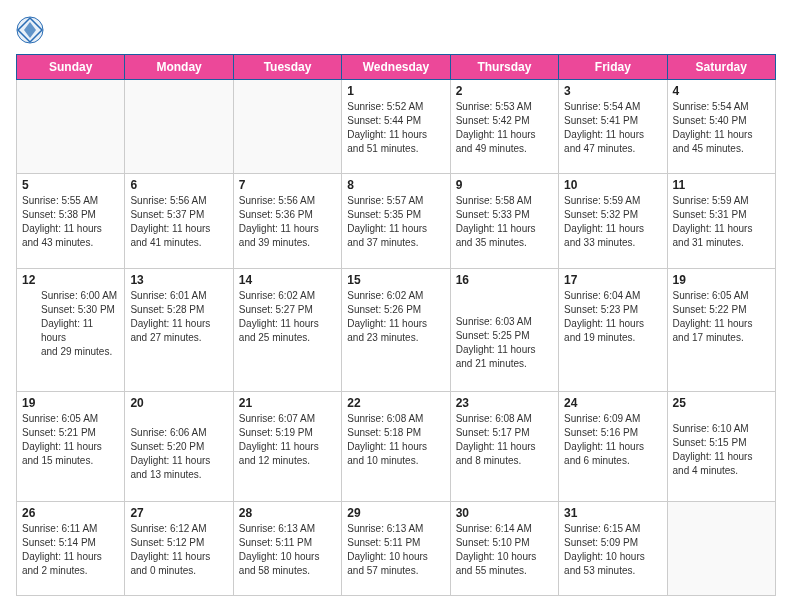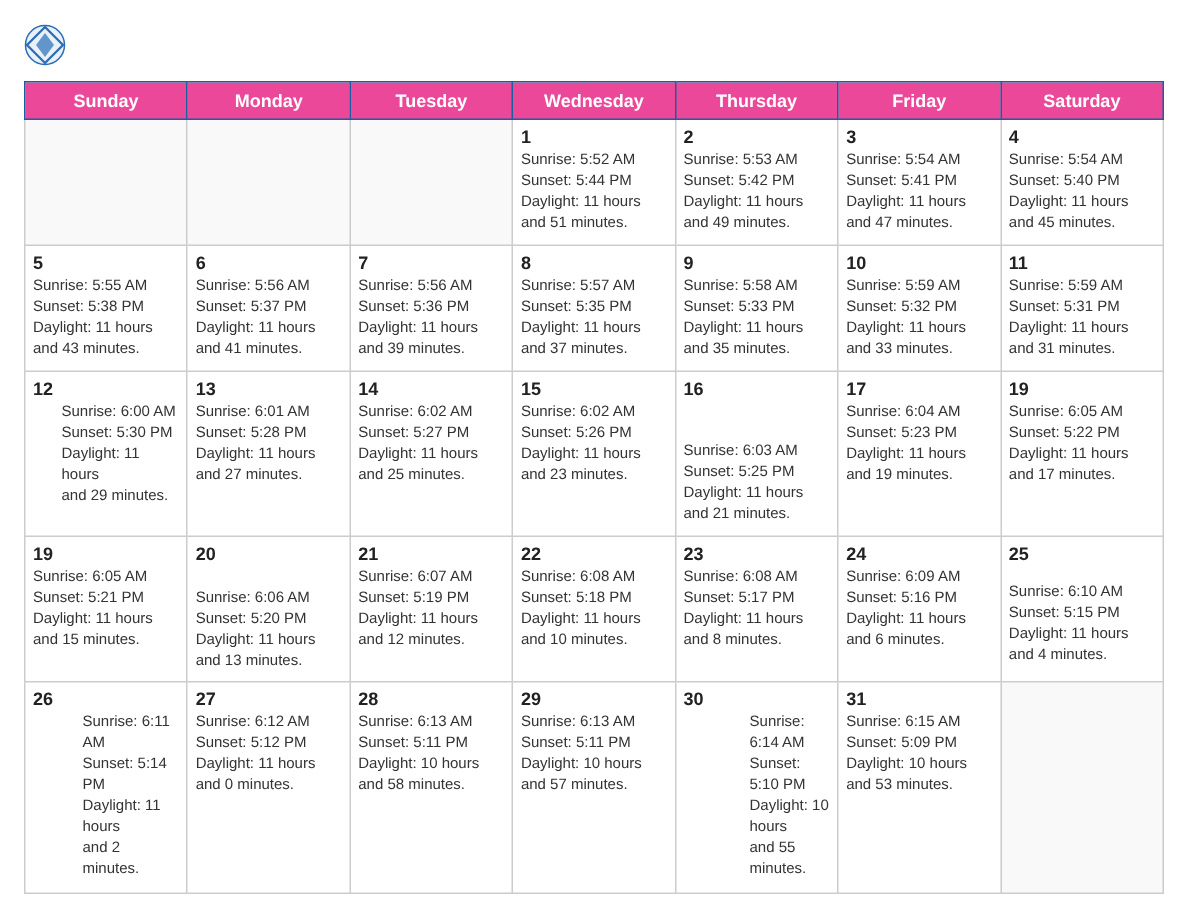--- a/index.html
+++ b/index.html
@@ -313,21 +313,21 @@
             <div class="day-num">25</div>
             <div class="day-info" style="white-space: pre-line; margin-top: 12px;">Sunrise: 6:10 AM
 Sunset: 5:15 PM
 Daylight: 11 hours
 and 4 minutes.</div>
           </td>
         </tr>
         <tr>
           <td>
             <div class="day-num">26</div>
-            <div class="day-info" style="white-space: pre-line; margin-left: 33px;">Sunrise: 6:11 AM
+            <div class="day-info" style="white-space: pre-line;">Sunrise: 6:11 AM
 Sunset: 5:14 PM
 Daylight: 11 hours
 and 2 minutes.</div>
           </td>
           <td>
             <div class="day-num">27</div>
             <div class="day-info" style="white-space: pre-line;">Sunrise: 6:12 AM
 Sunset: 5:12 PM
 Daylight: 11 hours
 and 0 minutes.</div>
@@ -341,21 +341,21 @@
           </td>
           <td>
             <div class="day-num">29</div>
             <div class="day-info" style="white-space: pre-line;">Sunrise: 6:13 AM
 Sunset: 5:11 PM
 Daylight: 10 hours
 and 57 minutes.</div>
           </td>
           <td>
             <div class="day-num">30</div>
-            <div class="day-info" style="white-space: pre-line; margin-left: 44px;">Sunrise: 6:14 AM
+            <div class="day-info" style="white-space: pre-line;">Sunrise: 6:14 AM
 Sunset: 5:10 PM
 Daylight: 10 hours
 and 55 minutes.</div>
           </td>
           <td>
             <div class="day-num">31</div>
             <div class="day-info" style="white-space: pre-line;">Sunrise: 6:15 AM
 Sunset: 5:09 PM
 Daylight: 10 hours
 and 53 minutes.</div>

